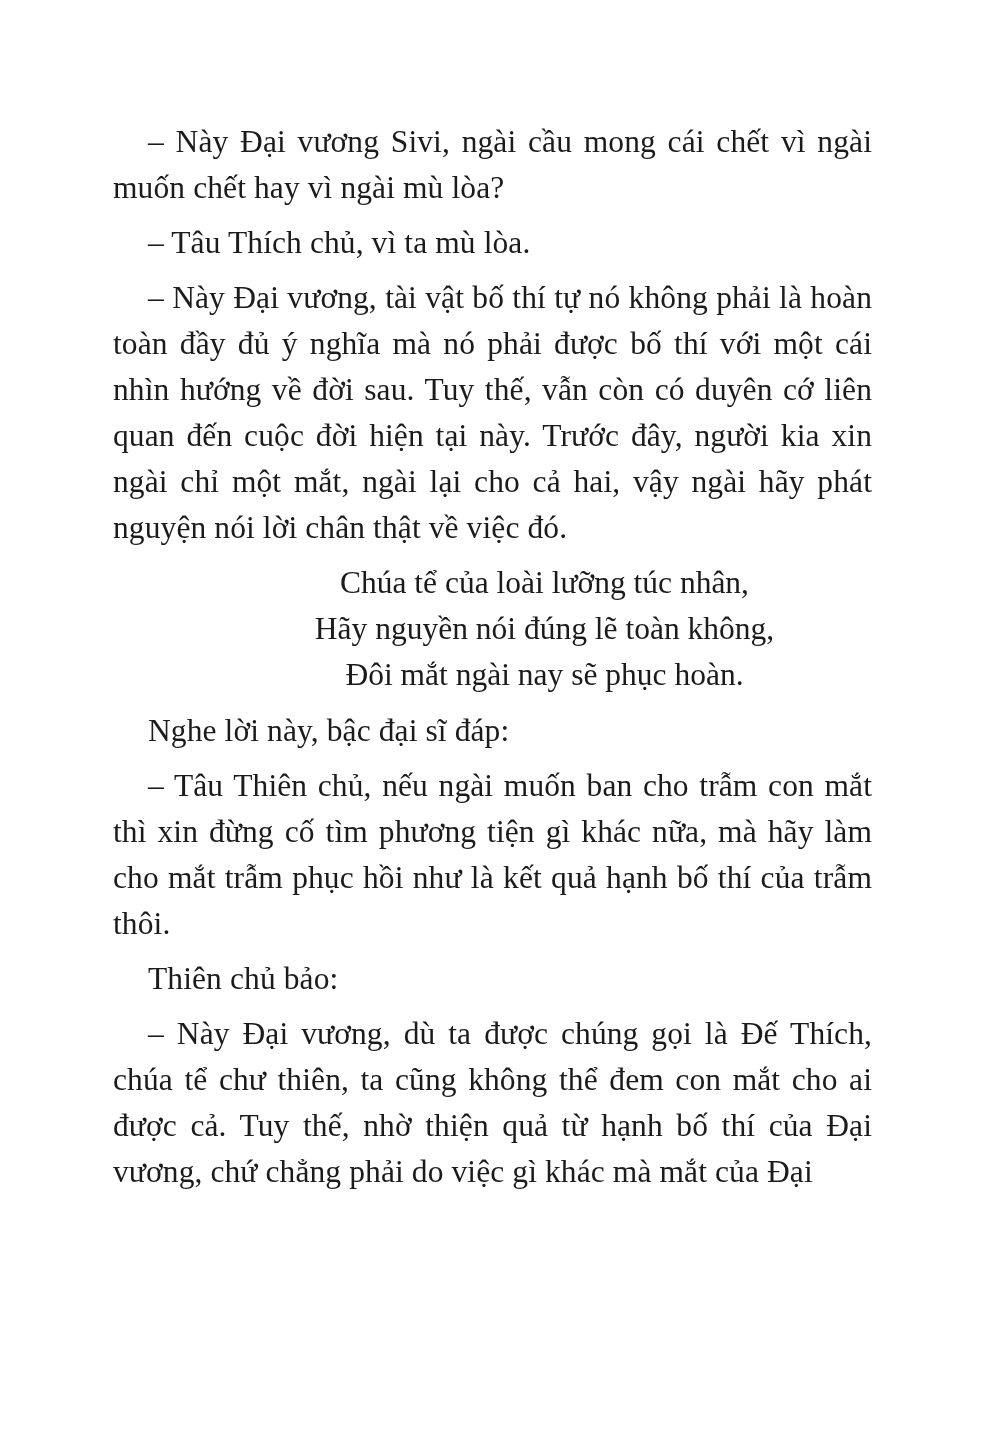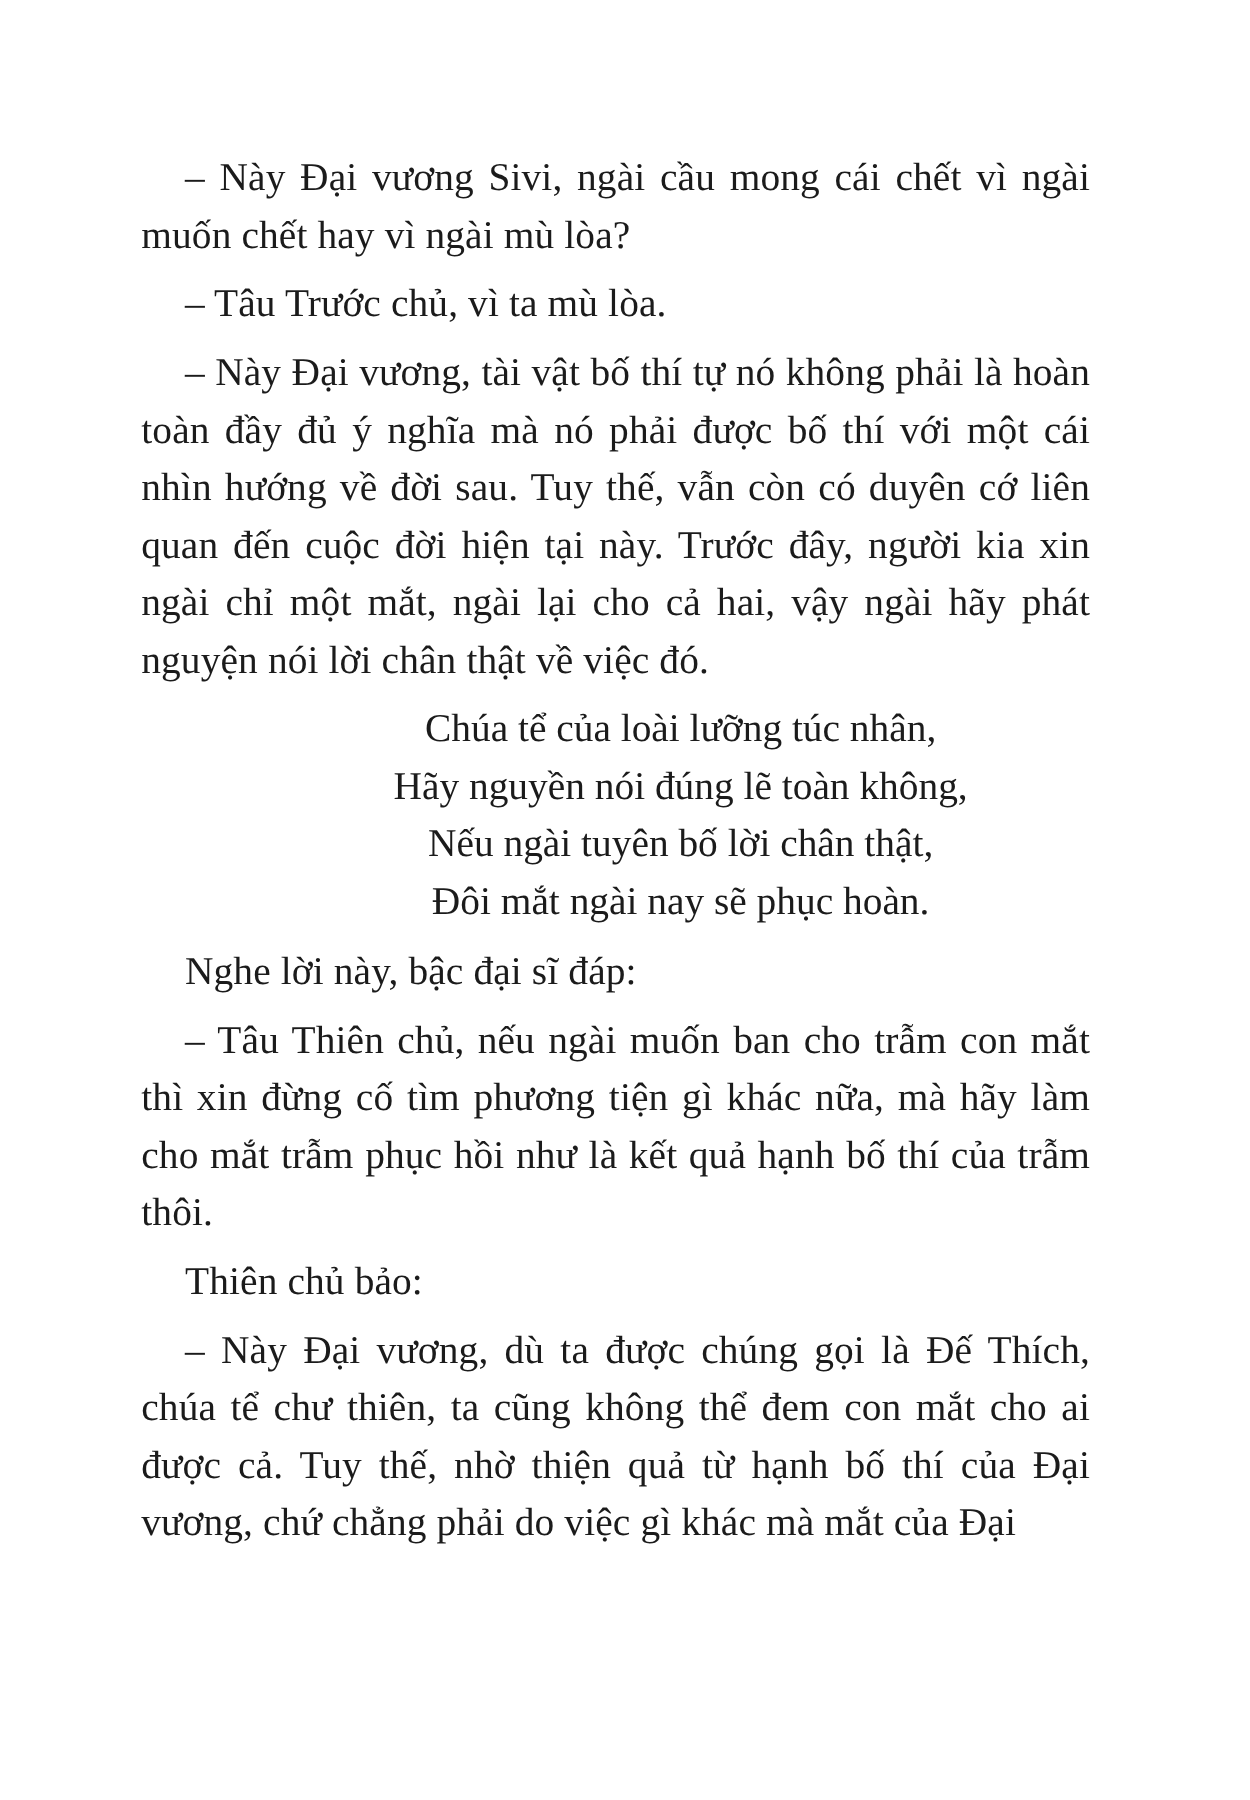--- a/index.html
+++ b/index.html
@@ -72,29 +72,28 @@
 </style>
 </head>
 <body>
 
 <div class="page">
 
   <div class="content">
 
     <p class="para">– Này Đại vương Sivi, ngài cầu mong cái chết vì ngài muốn chết hay vì ngài mù lòa?</p>
 
-    <p class="para">– Tâu Trước chủ, vì ta mù lòa.</p>
+    <p class="para">– Tâu Thích chủ, vì ta mù lòa.</p>
 
     <p class="para">– Này Đại vương, tài vật bố thí tự nó không phải là hoàn toàn đầy đủ ý nghĩa mà nó phải được bố thí với một cái nhìn hướng về đời sau. Tuy thế, vẫn còn có duyên cớ liên quan đến cuộc đời hiện tại này. Trước đây, người kia xin ngài chỉ một mắt, ngài lại cho cả hai, vậy ngài hãy phát nguyện nói lời chân thật về việc đó.</p>
 
 
     <div class="verse">
       <p class="verse-line">Chúa tể của loài lưỡng túc nhân,</p>
       <p class="verse-line">Hãy nguyền nói đúng lẽ toàn không,</p>
-      <p class="verse-line">Nếu ngài tuyên bố lời chân thật,</p>
       <p class="verse-line">Đôi mắt ngài nay sẽ phục hoàn.</p>
     </div>
 
     <p class="para">Nghe lời này, bậc đại sĩ đáp:</p>
 
     <p class="para">– Tâu Thiên chủ, nếu ngài muốn ban cho trẫm con mắt thì xin đừng cố tìm phương tiện gì khác nữa, mà hãy làm cho mắt trẫm phục hồi như là kết quả hạnh bố thí của trẫm thôi.</p>
 
     <p class="para">Thiên chủ bảo:</p>
 
     <p class="para">– Này Đại vương, dù ta được chúng gọi là Đế Thích, chúa tể chư thiên, ta cũng không thể đem con mắt cho ai được cả. Tuy thế, nhờ thiện quả từ hạnh bố thí của Đại vương, chứ chẳng phải do việc gì khác mà mắt của Đại</p>

